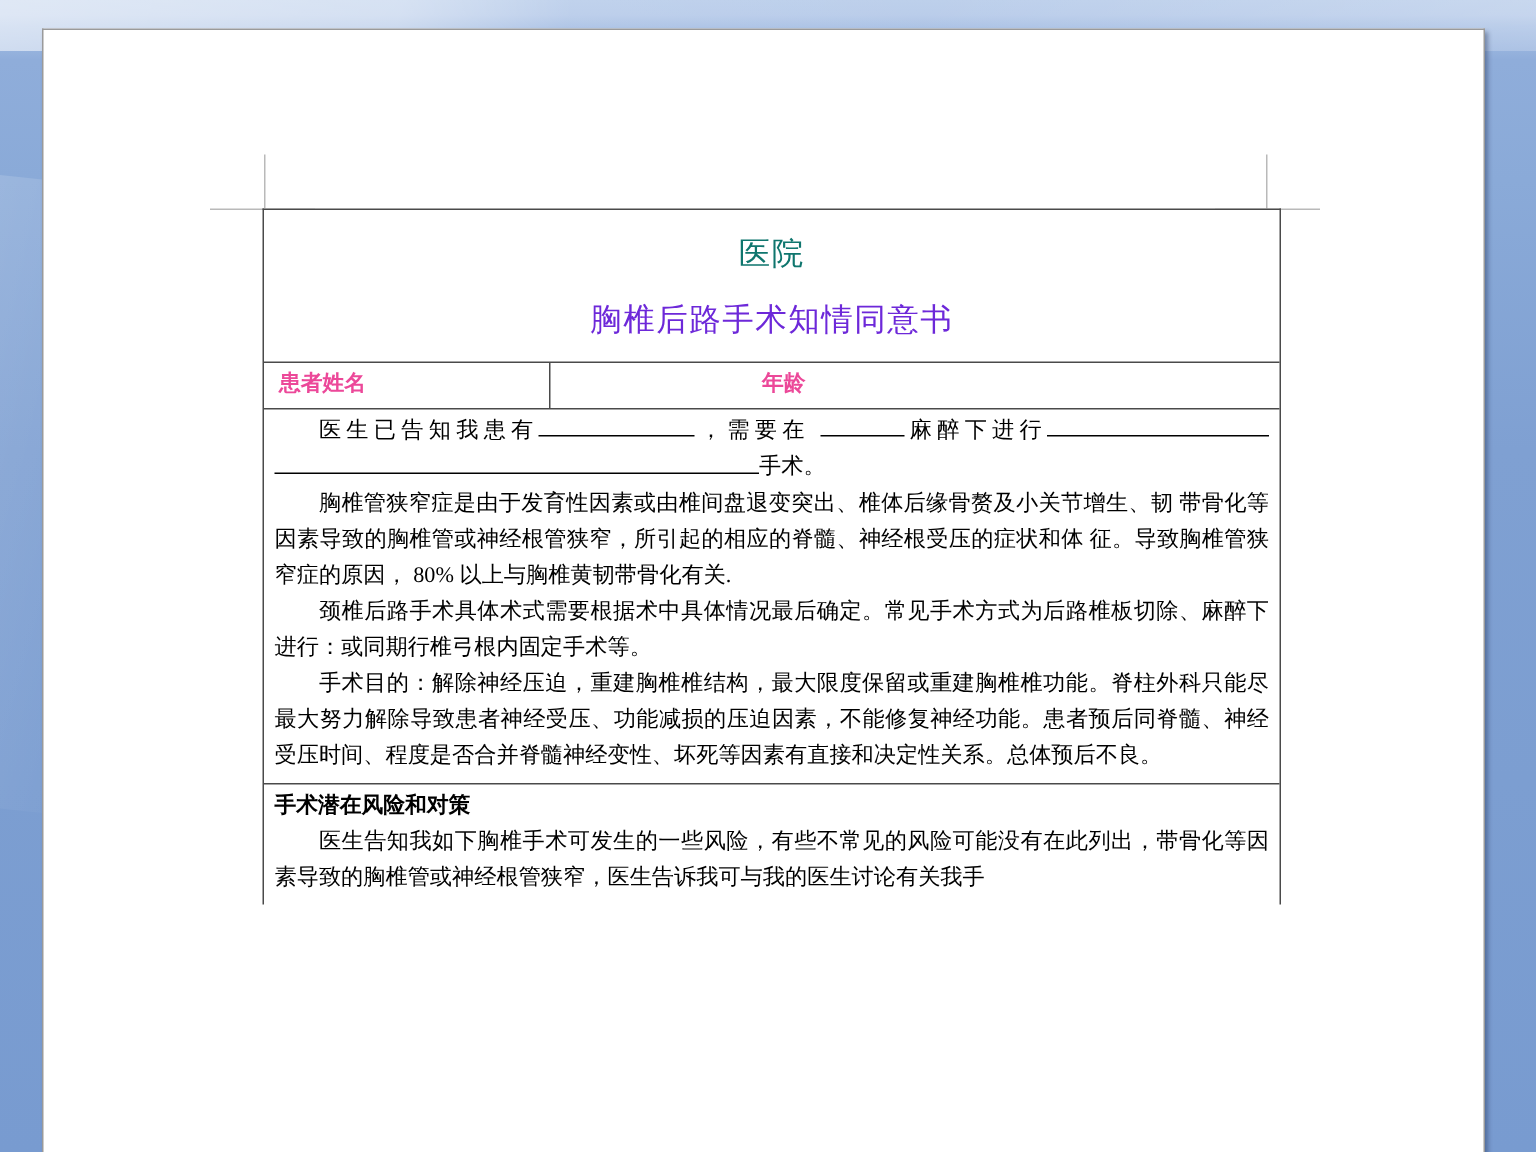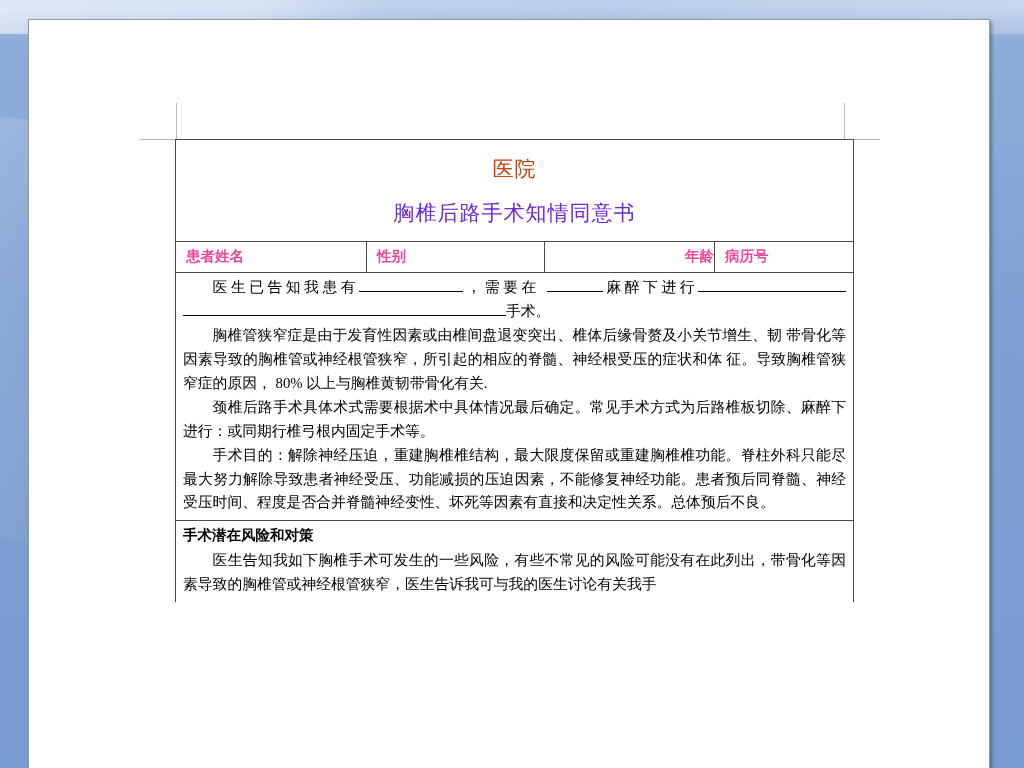--- a/index.html
+++ b/index.html
@@ -94,21 +94,21 @@
   
   #title-block {
     padding: 14px 0 12px 0;
     text-align: center;
   }
   #hospital-name {
     font-size: 21px;
     font-weight: normal;
     line-height: 1.5;
     letter-spacing: 1px;
-    color: #c2410c;
+    color: #0f766e;
   }
   #form-title {
     font-size: 21px;
     font-weight: normal;
     line-height: 1.5;
     letter-spacing: 1px;
     margin-top: 12px;
     color: #6d28d9;
   }
 
@@ -182,23 +182,21 @@
       <div class="row">
         <div id="title-block">
           <div id="hospital-name">医院</div>
           <div id="form-title">胸椎后路手术知情同意书</div>
         </div>
       </div>
 
       <div class="row">
         <div id="patient-row">
           <div class="cell c-name">患者姓名</div>
-          <div class="cell c-sex">性别</div>
           <div class="cell c-age">年龄</div>
-          <div class="cell c-mrn">病历号</div>
         </div>
       </div>
 
       <div class="row">
         <div class="section">
 
           <p class="para indent">
             <span>医生已告知我患有</span><span class="blank b-short"></span><span>，需要在</span> <span class="blank b-tiny"></span><span>麻醉下进行</span><span class="blank b-long"></span><span class="blank b-wide"></span><span>手术。</span>
           </p>
 

